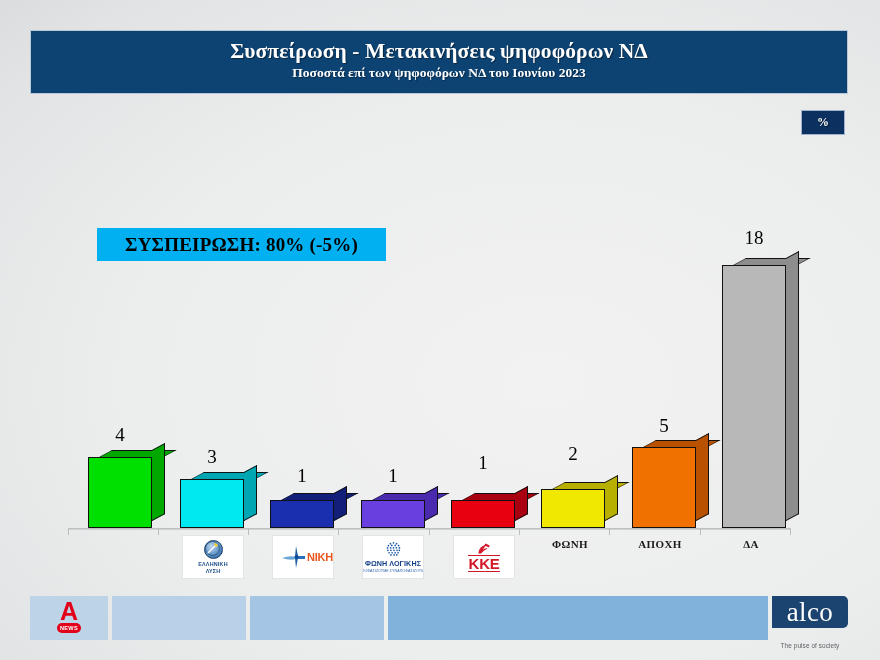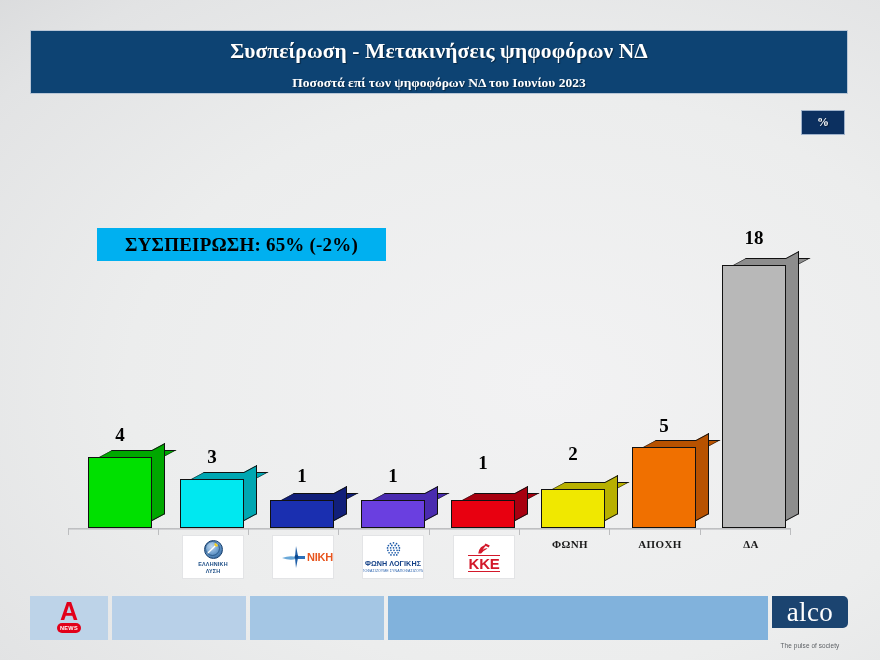--- a/index.html
+++ b/index.html
@@ -38,21 +38,21 @@
   }
   #title-main {
     margin-top: 8px;
     font-size: 21.5px;
     font-weight: bold;
     letter-spacing: 0.1px;
     text-shadow: 1px 1px 1px rgba(0,0,0,0.45);
     line-height: 1.15;
   }
   #title-sub {
-    margin-top: 11px;
+    margin-top: 1px;
     font-size: 13.5px;
     font-weight: bold;
     text-shadow: 1px 1px 1px rgba(0,0,0,0.4);
   }
 
   
   #pct-badge {
     position: absolute;
     left: 801px;
     top: 110px;
@@ -149,21 +149,21 @@
     border-bottom: none;
     box-sizing: border-box;
     transform: skewX(-62deg);
     transform-origin: left bottom;
     z-index: 2;
   }
   .bar-value {
     position: absolute;
     text-align: center;
     font-size: 19px;
-    font-weight: bold;
+    font-weight: normal;
     color: #000000;
     font-family: "Liberation Serif", serif;
   }
   .cat-label {
     position: absolute;
     text-align: center;
     font-size: 11px;
     font-weight: bold;
     color: #1a1a1a;
     letter-spacing: 0.4px;
@@ -401,21 +401,21 @@
   <div id="title-banner">
     <div id="title-main">Συσπείρωση - Μετακινήσεις ψηφοφόρων ΝΔ</div>
     <div id="title-sub">Ποσοστά επί των ψηφοφόρων ΝΔ  του Ιουνίου 2023</div>
   </div>
 
   <div id="pct-badge">
     <span>%</span>
   </div>
 
   <div id="callout">
-    <span>ΣΥΣΠΕΙΡΩΣΗ: 65% (-2%)</span>
+    <span>ΣΥΣΠΕΙΡΩΣΗ: 80% (-5%)</span>
   </div>
 
   <div id="plot">
 
     <div id="axis-line"></div>
 
     <div class="axis-tick" style="left:68px;"></div>
     <div class="axis-tick" style="left:158px;"></div>
     <div class="axis-tick" style="left:248px;"></div>
     <div class="axis-tick" style="left:338px;"></div>

